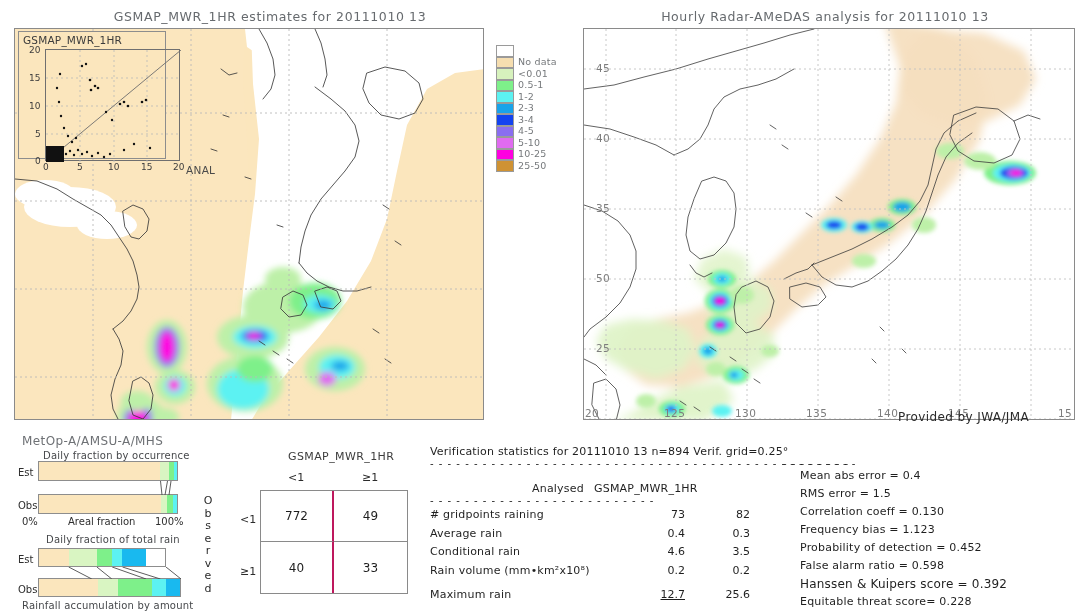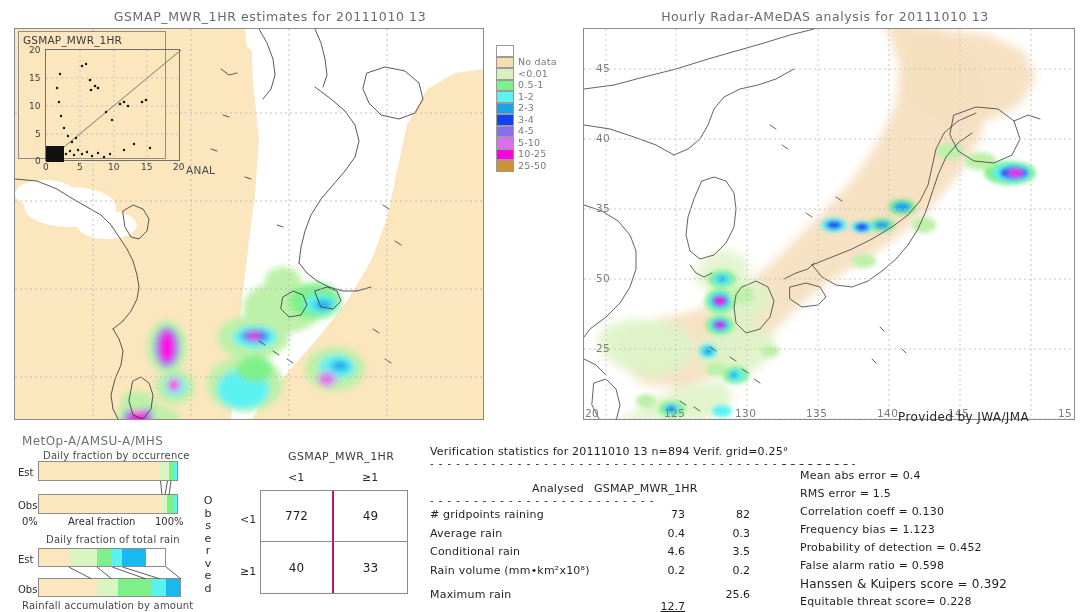--- a/index.html
+++ b/index.html
@@ -540,21 +540,21 @@
         <div class="st-num" style="left: 200px; top: 0px; width: 55px;">4.6</div>
         <div class="st-num" style="left: 265px; top: 0px; width: 55px;">3.5</div>
       </div>
       <div style="position: relative; height: 18.5px;">
         <div class="st" style="left: 0px; top: 0px;">Rain volume (mm•km²x10⁸)</div>
         <div class="st-num" style="left: 200px; top: 0px; width: 55px;">0.2</div>
         <div class="st-num" style="left: 265px; top: 0px; width: 55px;">0.2</div>
       </div>
       <div style="position: relative; height: 18.5px; margin-top: 6px;">
         <div class="st" style="left: 0px; top: 0px;">Maximum rain</div>
-        <div class="st-num" style="left: 200px; top: 12px; width: 55px; text-decoration: underline;">12.7</div>
+        <div class="st-num" style="left: 200px; top: 0px; width: 55px; text-decoration: underline;">12.7</div>
         <div class="st-num" style="left: 265px; top: 0px; width: 55px;">25.6</div>
       </div>
     </div>
 
   <div class="st-dash" style="left:783px; top:458px; font-size:10px;">- - - - - - - -</div>
   <div id="score-rows" style="position:absolute; left:800px; top:469px; width:270px;">
       <div style="height: 18px; font-size: 11px; color: rgb(31, 31, 31); white-space: nowrap; letter-spacing: 0.2px;">Mean abs error = 0.4</div>
       <div style="height: 18px; font-size: 11px; color: rgb(31, 31, 31); white-space: nowrap; letter-spacing: 0.2px;">RMS error = 1.5</div>
       <div style="height: 18px; font-size: 11px; color: rgb(31, 31, 31); white-space: nowrap; letter-spacing: 0.2px;">Correlation coeff = 0.130</div>
       <div style="height: 18px; font-size: 11px; color: rgb(31, 31, 31); white-space: nowrap; letter-spacing: 0.2px;">Frequency bias = 1.123</div>

